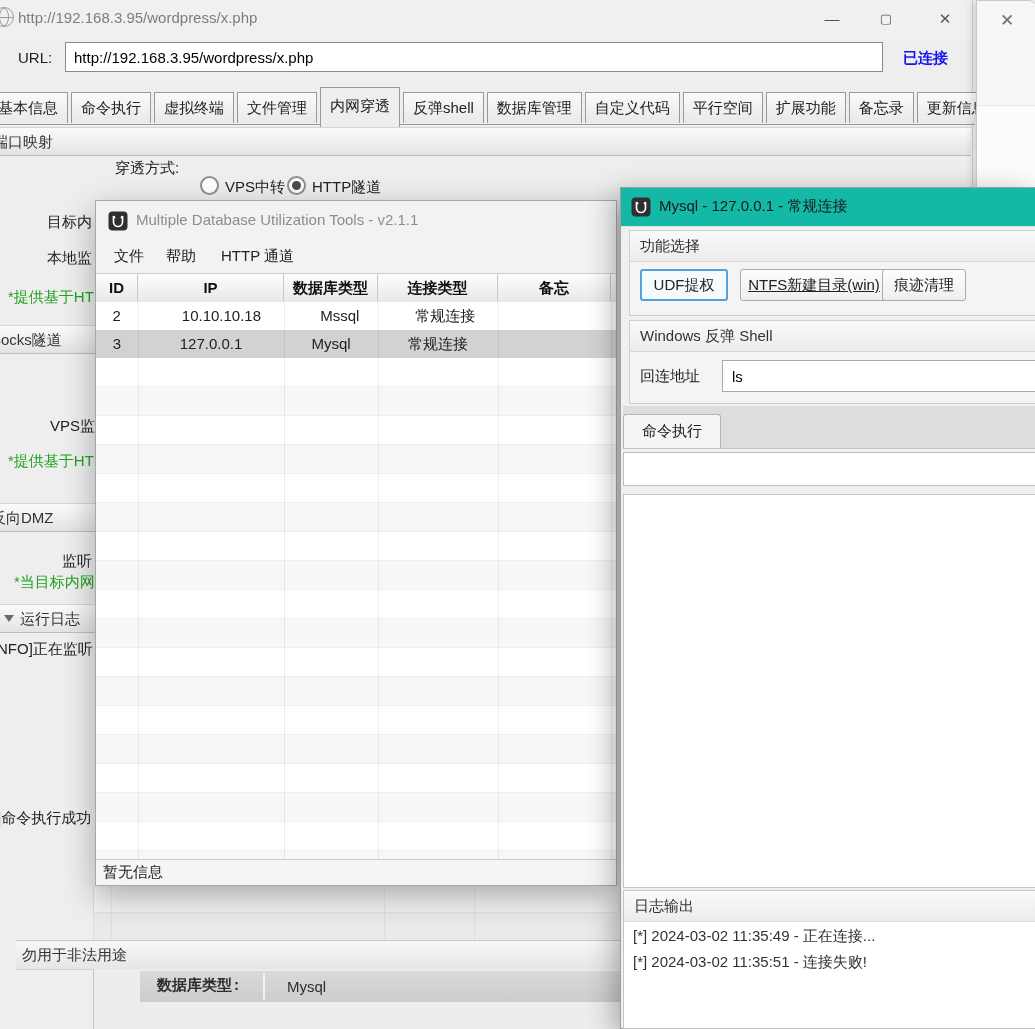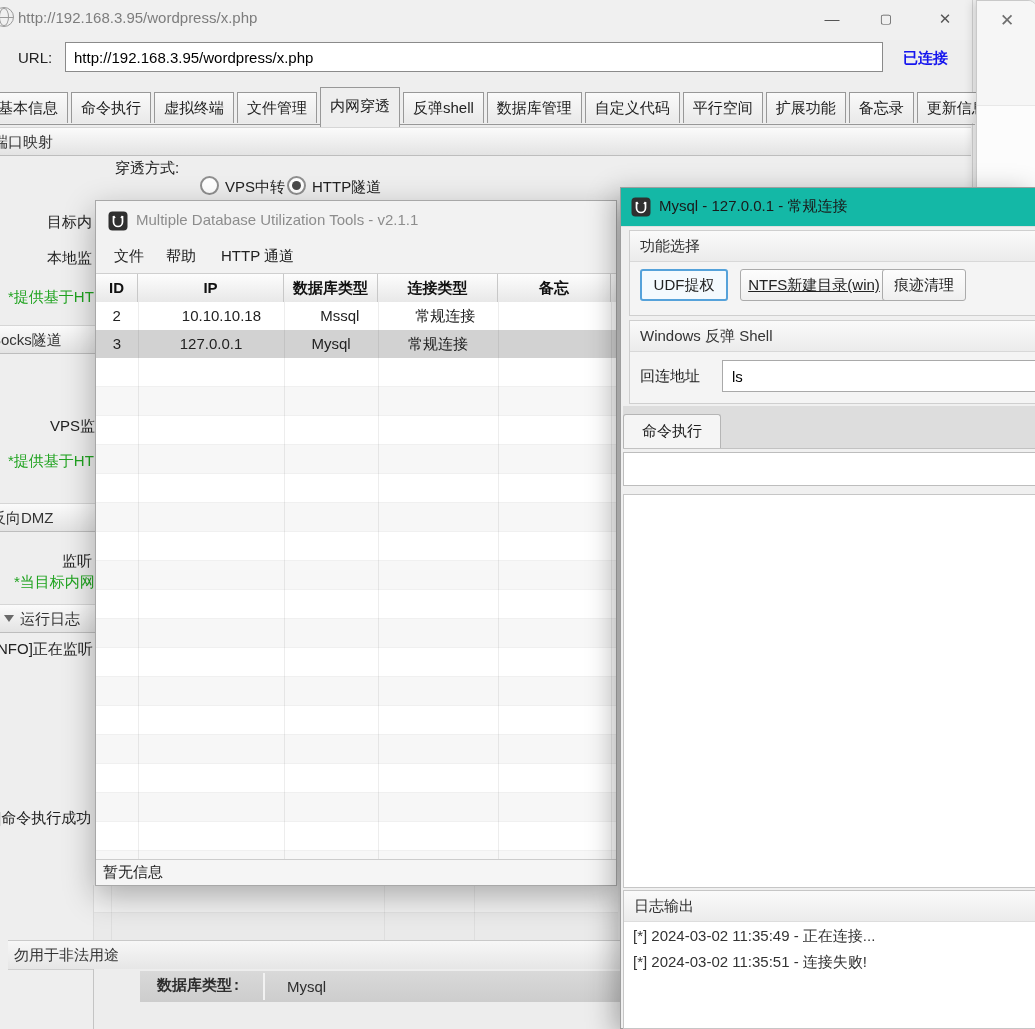--- a/index.html
+++ b/index.html
@@ -37,21 +37,21 @@
     background:#fff;vertical-align:-3px;margin-right:6px;position:relative;cursor:pointer;}
   .radio.sel:after{content:"";position:absolute;left:3px;top:3px;width:9px;height:9px;border-radius:50%;background:#4a4a4a;}
   .arrow-down{display:inline-block;width:0;height:0;border-left:5px solid transparent;border-right:5px solid transparent;
     border-top:7px solid #6a6a6a;margin-right:6px;vertical-align:2px;}
 
   
   .stripes{left:93px;top:885px;width:524px;height:55px;background:#f3f3f3;border-left:1px solid #dcdcdc;}
   .stripes .er2{height:27px;border-bottom:1px solid #e3e3e3;}
   .stripes .er2:nth-child(even){background:#eaeaea;}
   .vfaint{position:absolute;top:0;width:1px;height:100%;background:rgba(0,0,0,0.05);}
-  .disclaimer-bar{left:8px;top:940px;width:620px;height:28px;line-height:28px;
+  .disclaimer-bar{left:16px;top:940px;width:620px;height:28px;line-height:28px;
     background:linear-gradient(#f7f7f7,#e6e6e6);border-top:1px solid #c9c9c9;border-bottom:1px solid #cfcfcf;
     padding-left:6px;color:#333;white-space:nowrap;}
   .bottom-area{left:93px;top:969px;width:527px;height:60px;background:#ededed;border-left:1px solid #c4c4c4;}
   .dbtype-band{left:140px;top:971px;width:480px;height:31px;line-height:31px;
     background:linear-gradient(#d9d9d9,#cdcdcd);color:#2e2e2e;}
   .dbtype-band .sep{position:absolute;left:123px;top:2px;width:2px;height:27px;background:#f2f2f2;}
   .dbtype-label{position:absolute;left:17px;top:0;font-weight:bold;font-family:Liberation Mono, monospace;}
   .dbtype-value{position:absolute;left:147px;top:0;}
 
   

